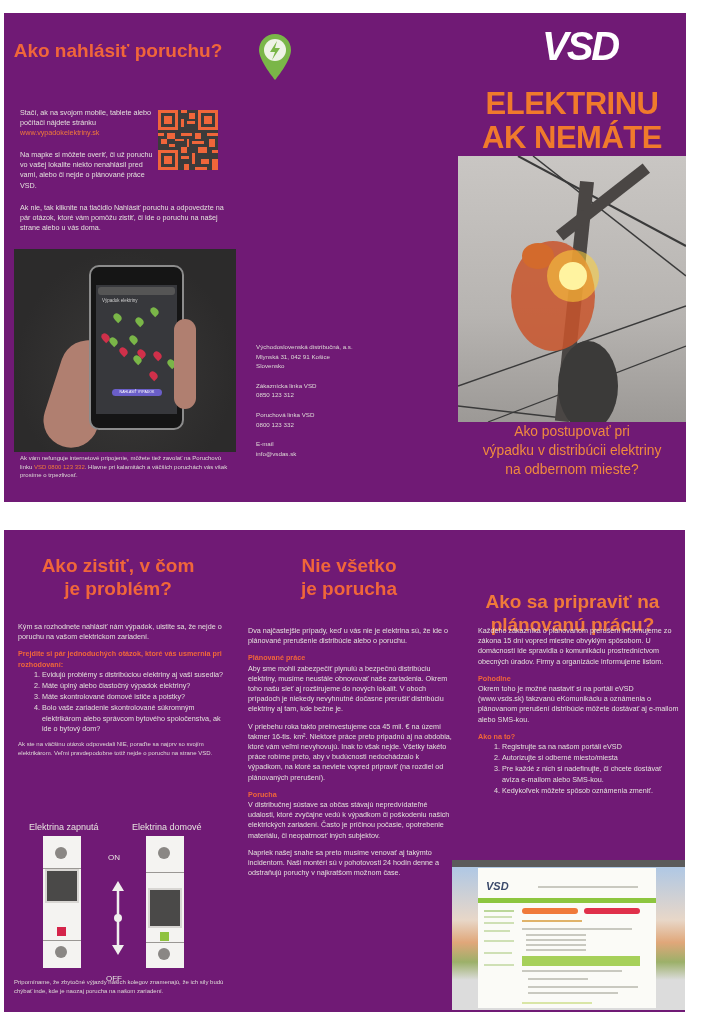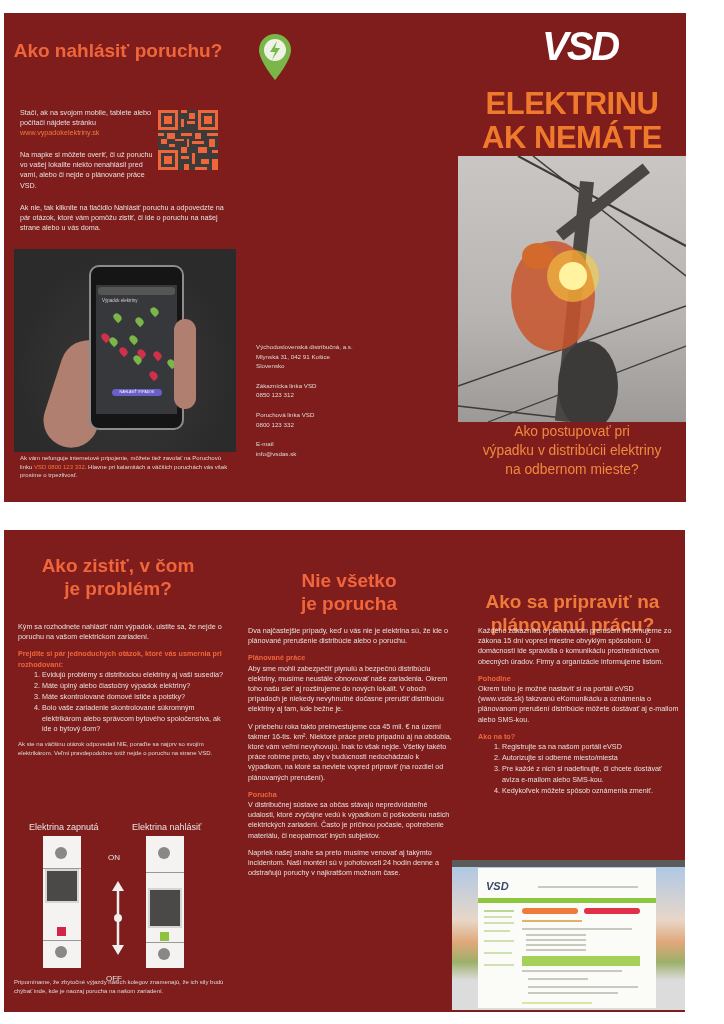--- a/index.html
+++ b/index.html
@@ -1,19 +1,19 @@
 <!DOCTYPE html>
 <html><head>
 <meta charset="utf-8">
 <style>
   * { box-sizing: border-box; margin: 0; padding: 0; }
   html, body { width: 724px; height: 1024px; background: #ffffff; overflow: hidden; }
   body { position: relative; font-family: "Liberation Sans", sans-serif; color: #e6e3df; }
 
-  .sheet { position: absolute; background: #7f1d1d; overflow: hidden; }
+  .sheet { position: absolute; background: #701a75; overflow: hidden; }
   .sheet-top { left: 4px; top: 13px; width: 682px; height: 489px; }
   .sheet-bottom { left: 4px; top: 530px; width: 681px; height: 482px; }
 
   .panel { position: absolute; top: 0; height: 100%; }
 
   .h-title { color: #f0663a; font-weight: bold; text-align: center; font-size: 19px; line-height: 23px; }
   .orange { color: #f07a3a; }
   .body-text { font-size: 7.2px; line-height: 10.2px; color: #e3e0dc; }
   .small-text { font-size: 6px; line-height: 8.5px; color: #dedbd7; }
   .subhead { color: #f0663a; font-weight: bold; font-size: 7.2px; line-height: 10.2px; }
@@ -225,21 +225,21 @@
         <li>Evidujú problémy s distribúciou elektriny aj vaši susedia?</li>
         <li>Máte úplný alebo čiastočný výpadok elektriny?</li>
         <li>Máte skontrolované domové ističe a poistky?</li>
         <li>Bolo vaše zariadenie skontrolované súkromným elektrikárom alebo správcom bytového spoločenstva, ak ide o bytový dom?</li>
       </ol>
       <div class="small-text">Ak ste na väčšinu otázok odpovedali NIE, poraďte sa najprv so svojím elektrikárom. Veľmi pravdepodobne totiž nejde o poruchu na strane VSD.</div>
     </div>
 
     <div class="breakers-labels">
       <span style="position:absolute;left:25px;">Elektrina zapnutá</span>
-      <span style="position:absolute;left:128px;">Elektrina nahlásiť</span>
+      <span style="position:absolute;left:128px;">Elektrina domové</span>
     </div>
 
     <div class="breaker" style="left:39px;top:306px;">
       <div class="line" style="top:32px;"></div>
       <div class="terminal" style="top:11px;"></div>
       <div class="lever" style="top:33px;"></div>
       <div class="ind" style="top:91px;background:#d4244a;"></div>
       <div class="line" style="top:104px;"></div>
       <div class="terminal" style="top:110px;"></div>
     </div>
@@ -259,21 +259,21 @@
       <div class="lever" style="top:52px;height:40px;"></div>
       <div class="ind" style="top:96px;background:#8fc23f;"></div>
       <div class="line" style="top:106px;"></div>
       <div class="terminal" style="top:112px;"></div>
     </div>
 
     <div class="small-text" style="position:absolute;left:10px;top:448px;width:214px;">Pripomíname, že zbytočné výjazdy našich kolegov znamenajú, že ich sily budú chýbať inde, kde je naozaj porucha na našom zariadení.</div>
   </div>
 
   <div class="panel" style="left:236px;width:218px;">
-    <div class="h-title" style="position:absolute;left:0;top:39px;width:218px;">
+    <div class="h-title" style="position:absolute;left:0;top:24px;width:218px;">
       <div>Nie všetko</div>
       <div>je porucha</div>
     </div>
     <div style="position:absolute;left:8px;top:96px;width:206px;">
       <p class="body-text">Dva najčastejšie prípady, keď u vás nie je elektrina sú, že ide o plánované prerušenie distribúcie alebo o poruchu.</p>
       <div class="subhead">Plánované práce</div>
       <p class="body-text">Aby sme mohli zabezpečiť plynulú a bezpečnú distribúciu elektriny, musíme neustále obnovovať naše zariadenia. Okrem toho našu sieť aj rozširujeme do nových lokalít. V oboch prípadoch je niekedy nevyhnutné dočasne prerušiť distribúciu elektriny aj tam, kde bežne je.</p>
       <p class="body-text">V priebehu roka takto preinvestujeme cca 45 mil. € na území takmer 16-tis. km². Niektoré práce preto pripadnú aj na obdobia, ktoré vám veľmi nevyhovujú. Inak to však nejde. Všetky takéto práce robíme preto, aby v budúcnosti nedochádzalo k výpadkom, na ktoré sa neviete vopred pripraviť (na rozdiel od plánovaných prerušení).</p>
       <div class="subhead">Porucha</div>
       <p class="body-text">V distribučnej sústave sa občas stávajú nepredvídateľné udalosti, ktoré zvyčajne vedú k výpadkom či poškodeniu našich elektrických zariadení. Často je príčinou počasie, opotrebenie materiálu, či neopatrnosť iných subjektov.</p>

